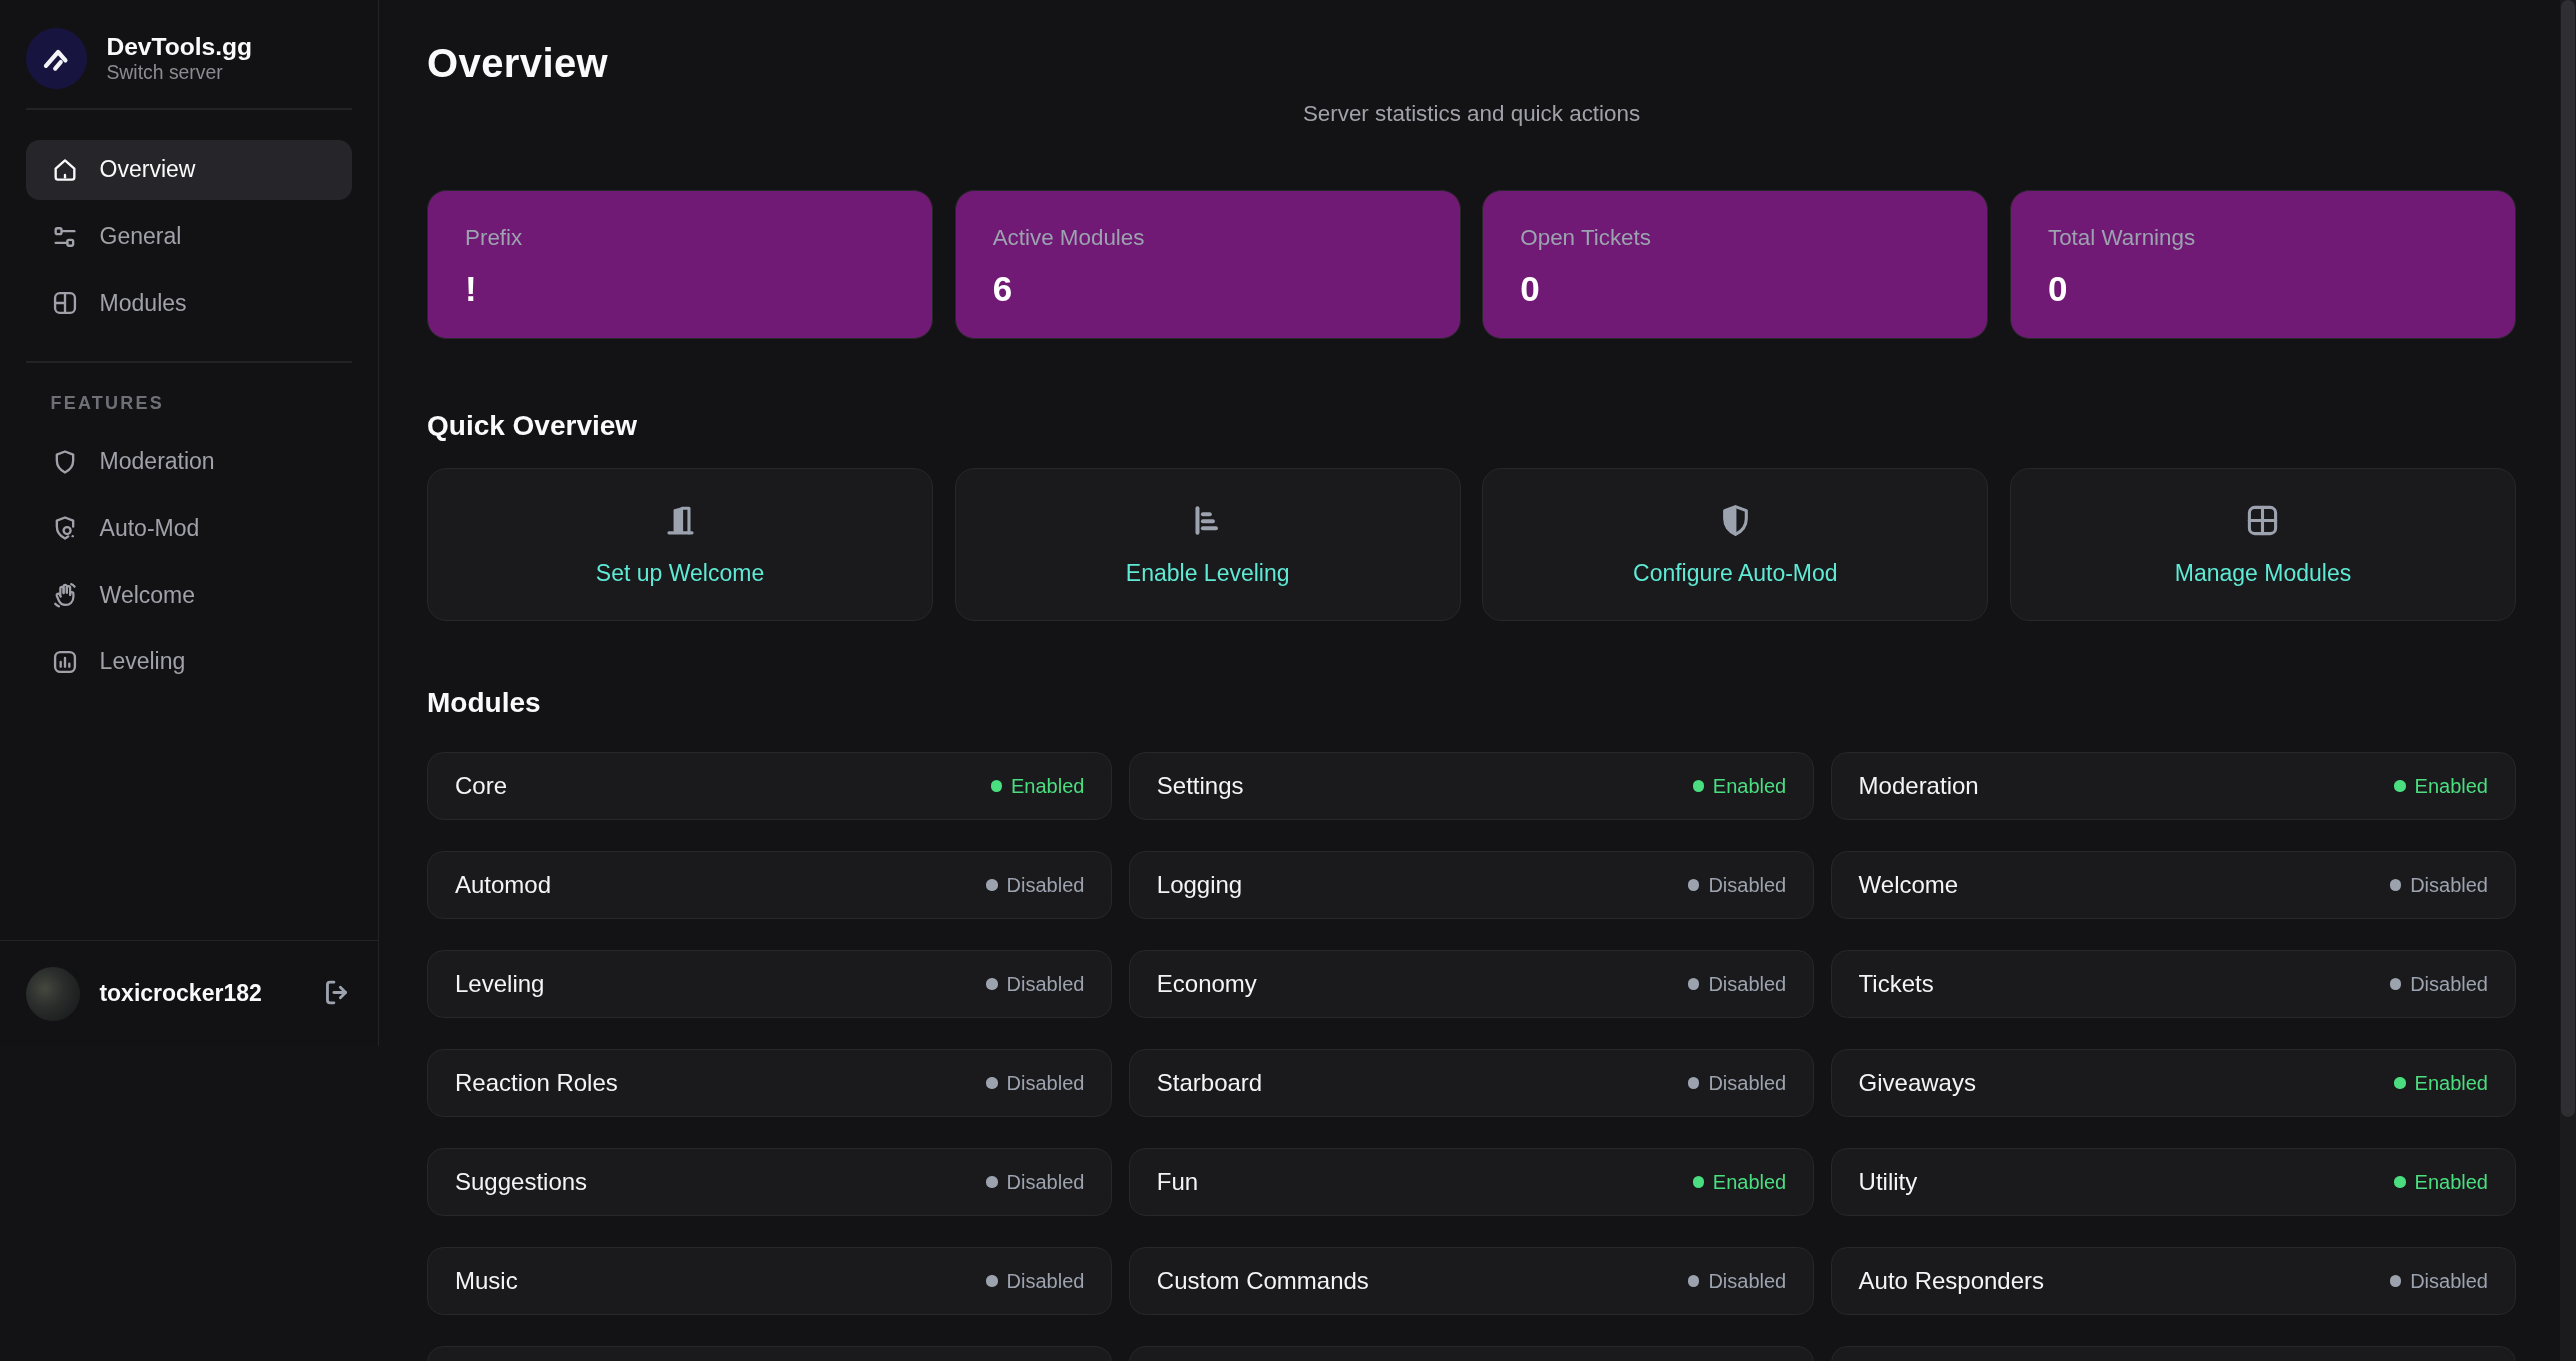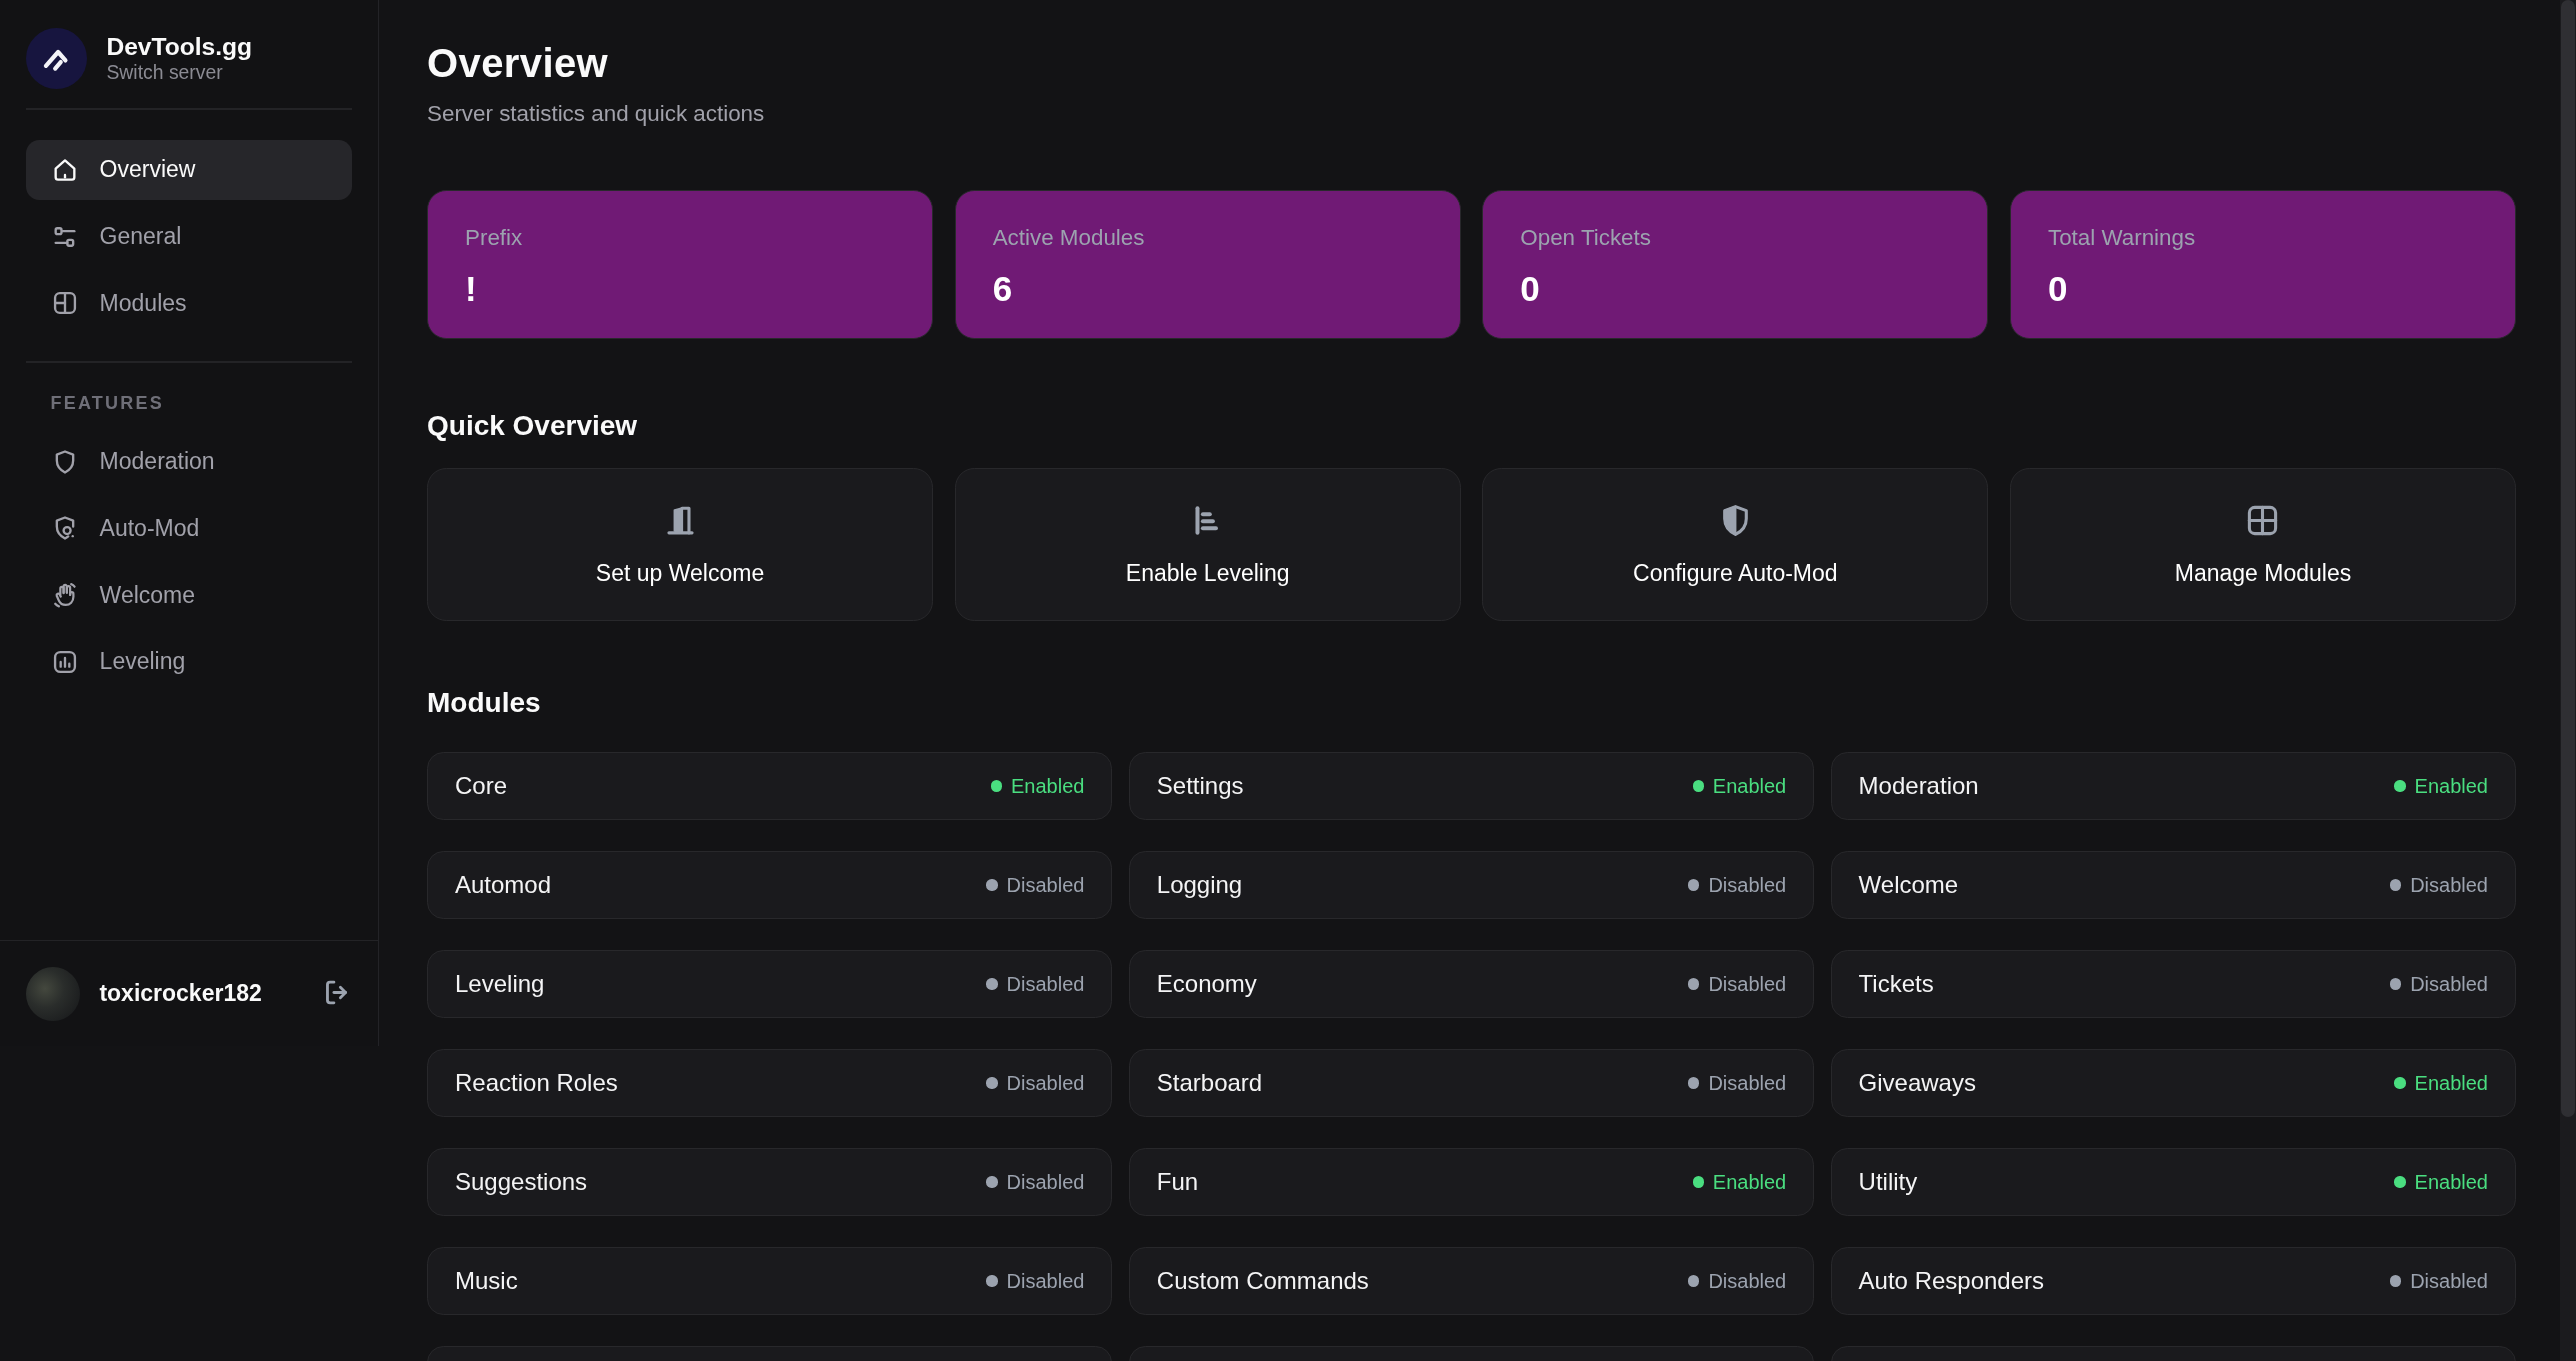--- a/index.html
+++ b/index.html
@@ -53,21 +53,21 @@
   .avatar {
     width:54px; height:54px; border-radius:50%; flex:0 0 54px;
     background:radial-gradient(circle at 35% 40%, #44483e 0%, #2a2d2b 40%, #141518 100%);
   }
   .username { font-size:23px; font-weight:700; flex:1; color:#fafafa; }
   .logout-btn { background:none; border:none; cursor:pointer; display:flex; color:#9ca3af; }
   .logout-btn svg { width:31px; height:31px; }
   
   .main { flex:1; padding:41px 60px 0 48px; }
   .page-title { font-size:40px; font-weight:700; letter-spacing:0.4px; }
-  .page-subtitle { font-size:22.4px; color:#a1a1aa; margin-top:15px; }
+  .page-subtitle { font-size:22.4px; color:#a1a1aa; margin-top:15px;text-align:center; }
   .stats-grid {
     margin-top:63px;
     display:grid; grid-template-columns:repeat(4,1fr); gap:21.6px;
   }
   .stat-card {
     height:149px; background:#701a75; border:1.5px solid #28282b; border-radius:19.4px;
     padding:34px 37px;
   }
   .stat-label { font-size:22.4px; color:#9ca3af; }
   .stat-value { font-size:35px; font-weight:700; margin-top:18px; color:#fff; }
@@ -77,21 +77,21 @@
     margin-top:26px;
     display:grid; grid-template-columns:repeat(4,1fr); gap:21.6px;
   }
   .action-card {
     height:153px; background:#1a1a1d; border:1.5px solid #28282b; border-radius:19.4px;
     display:flex; flex-direction:column; align-items:center; justify-content:center;
     gap:21px; cursor:pointer;
   }
   .action-card .action-icon { color:#9ca3af; display:flex; }
   .action-card .action-icon svg { width:37px; height:37px; }
-  .action-label { font-size:23px; color:#ffffff; }
+  .action-label { font-size:23px; color:#5eead4; }
   .modules-title { margin-top:66px; }
   .modules-grid {
     margin-top:33px;
     display:grid; grid-template-columns:repeat(3,1fr);
     grid-auto-rows:68px; column-gap:16.4px; row-gap:31px;
   }
   .module-card {
     background:#1a1a1d; border:1.5px solid #28282b; border-radius:16.4px;
     display:flex; align-items:center; justify-content:space-between;
     padding:0 27px; cursor:pointer;

